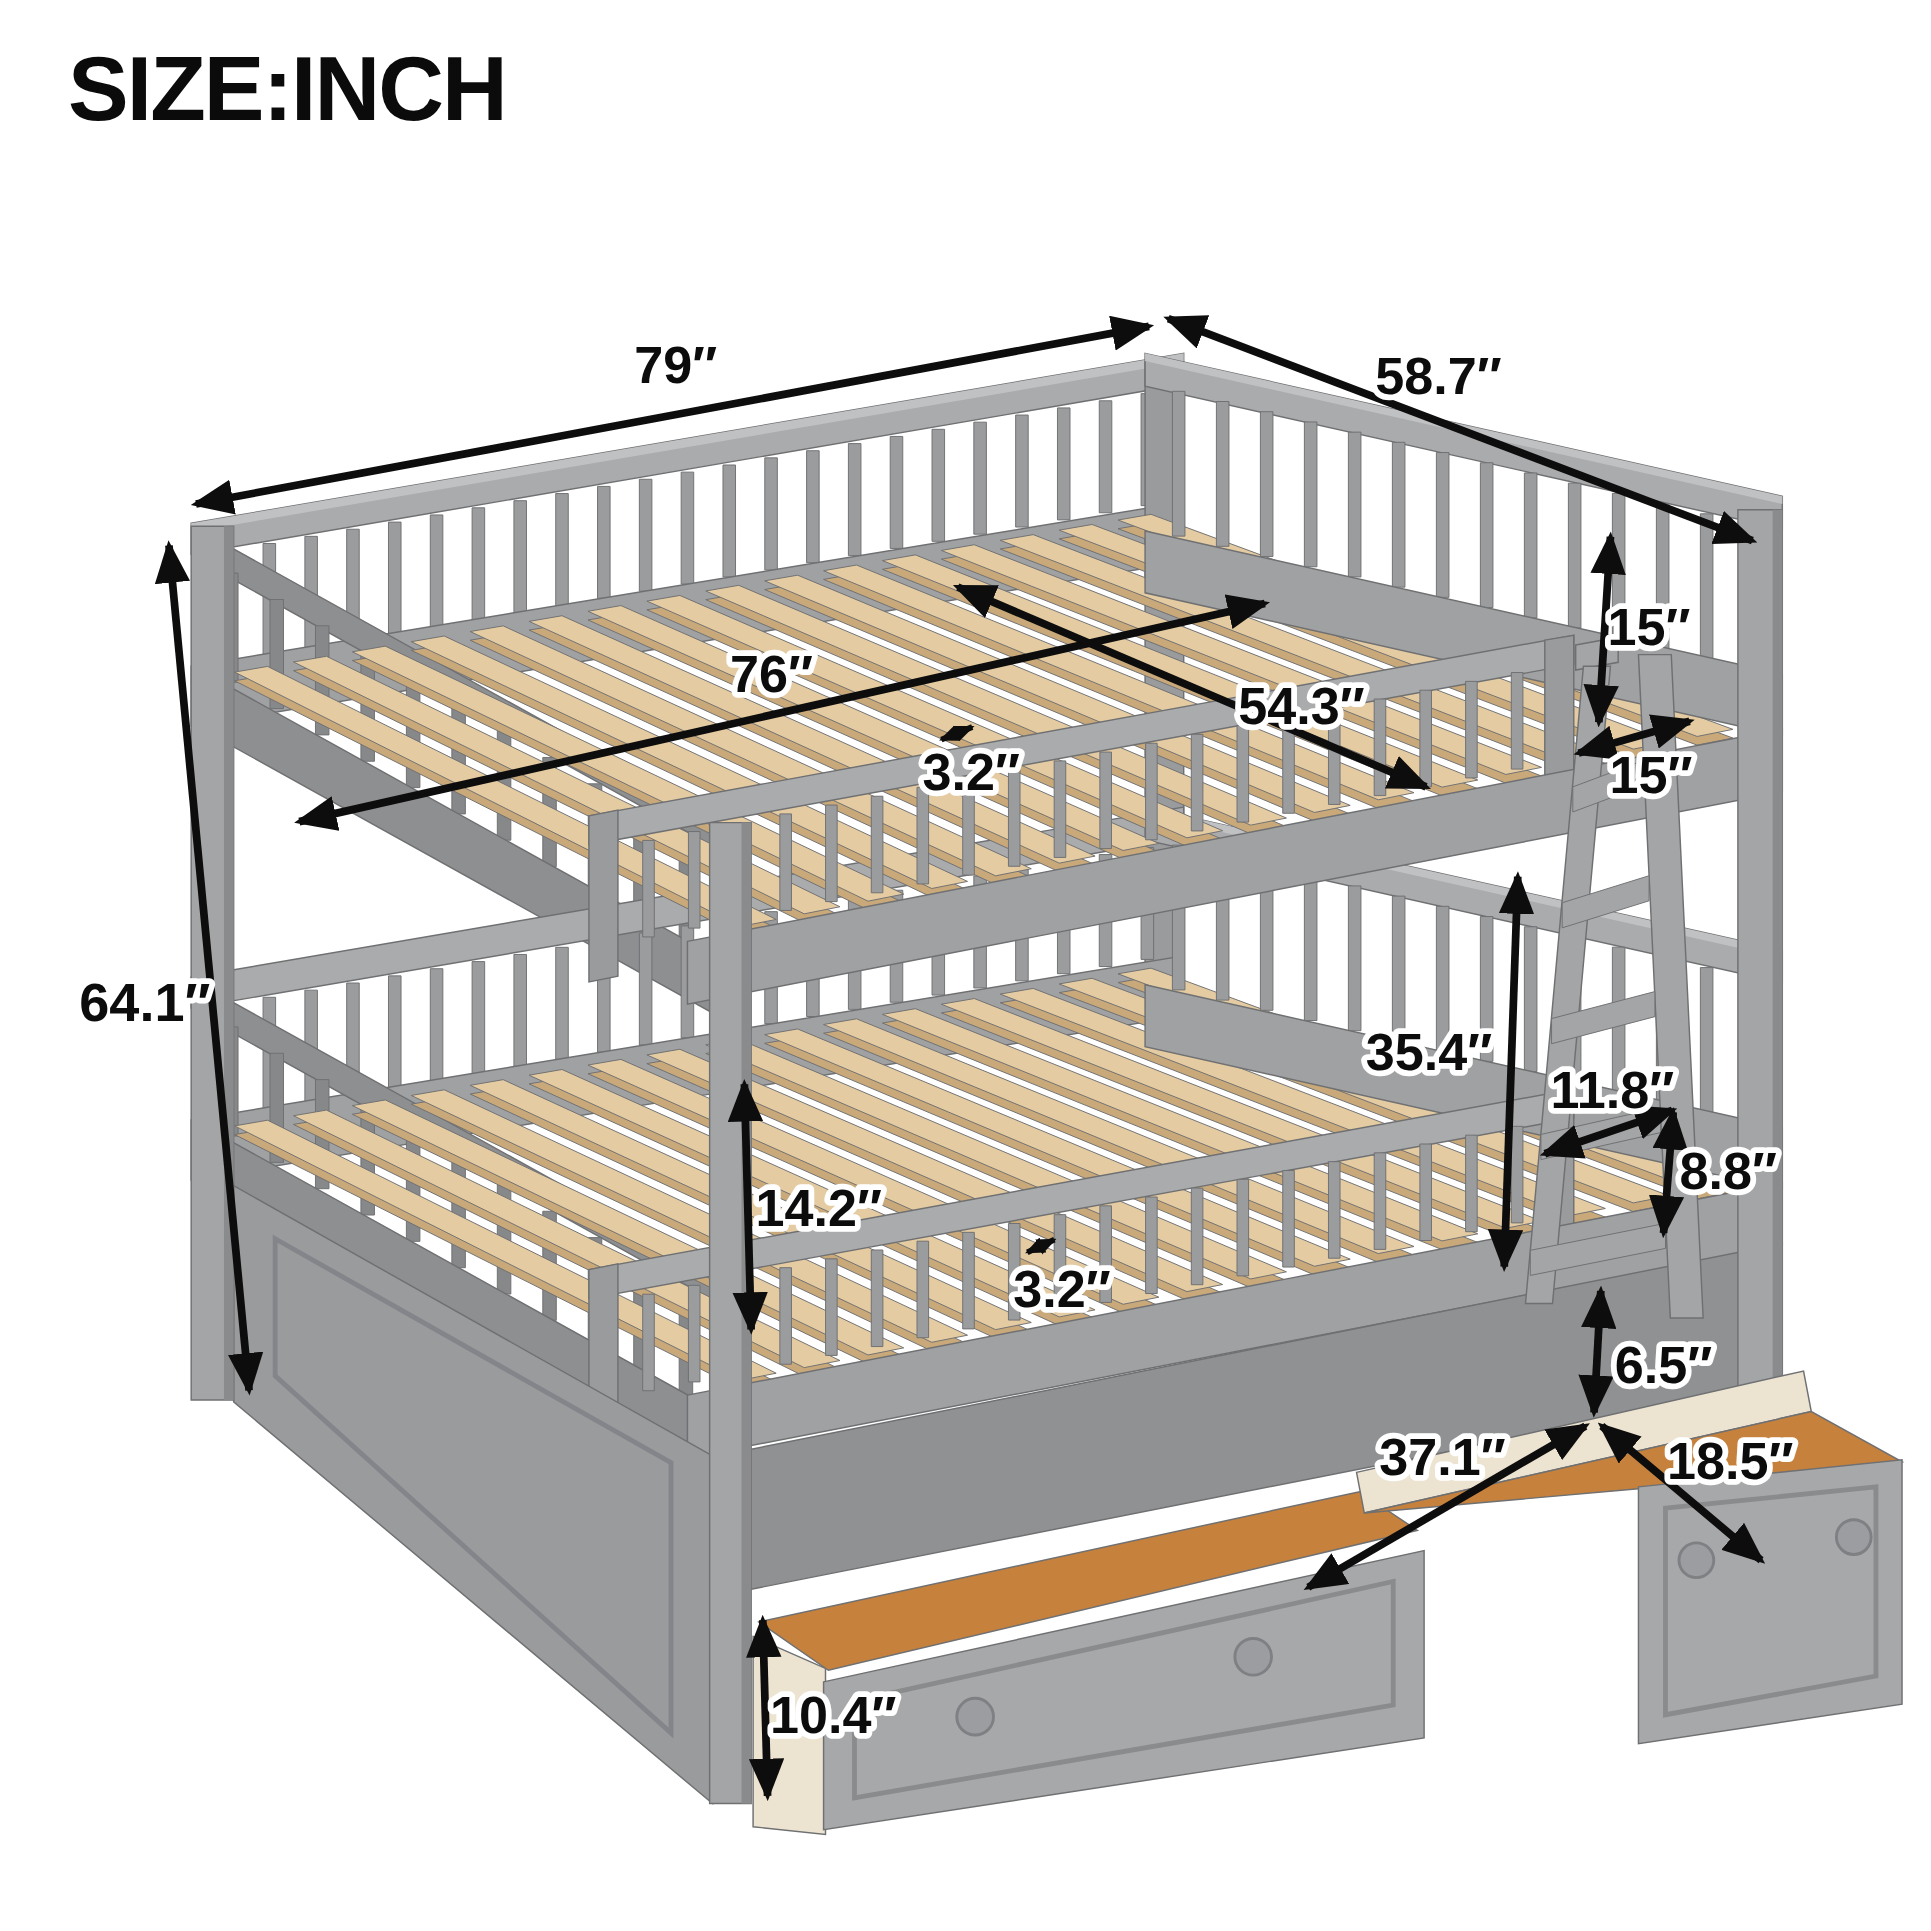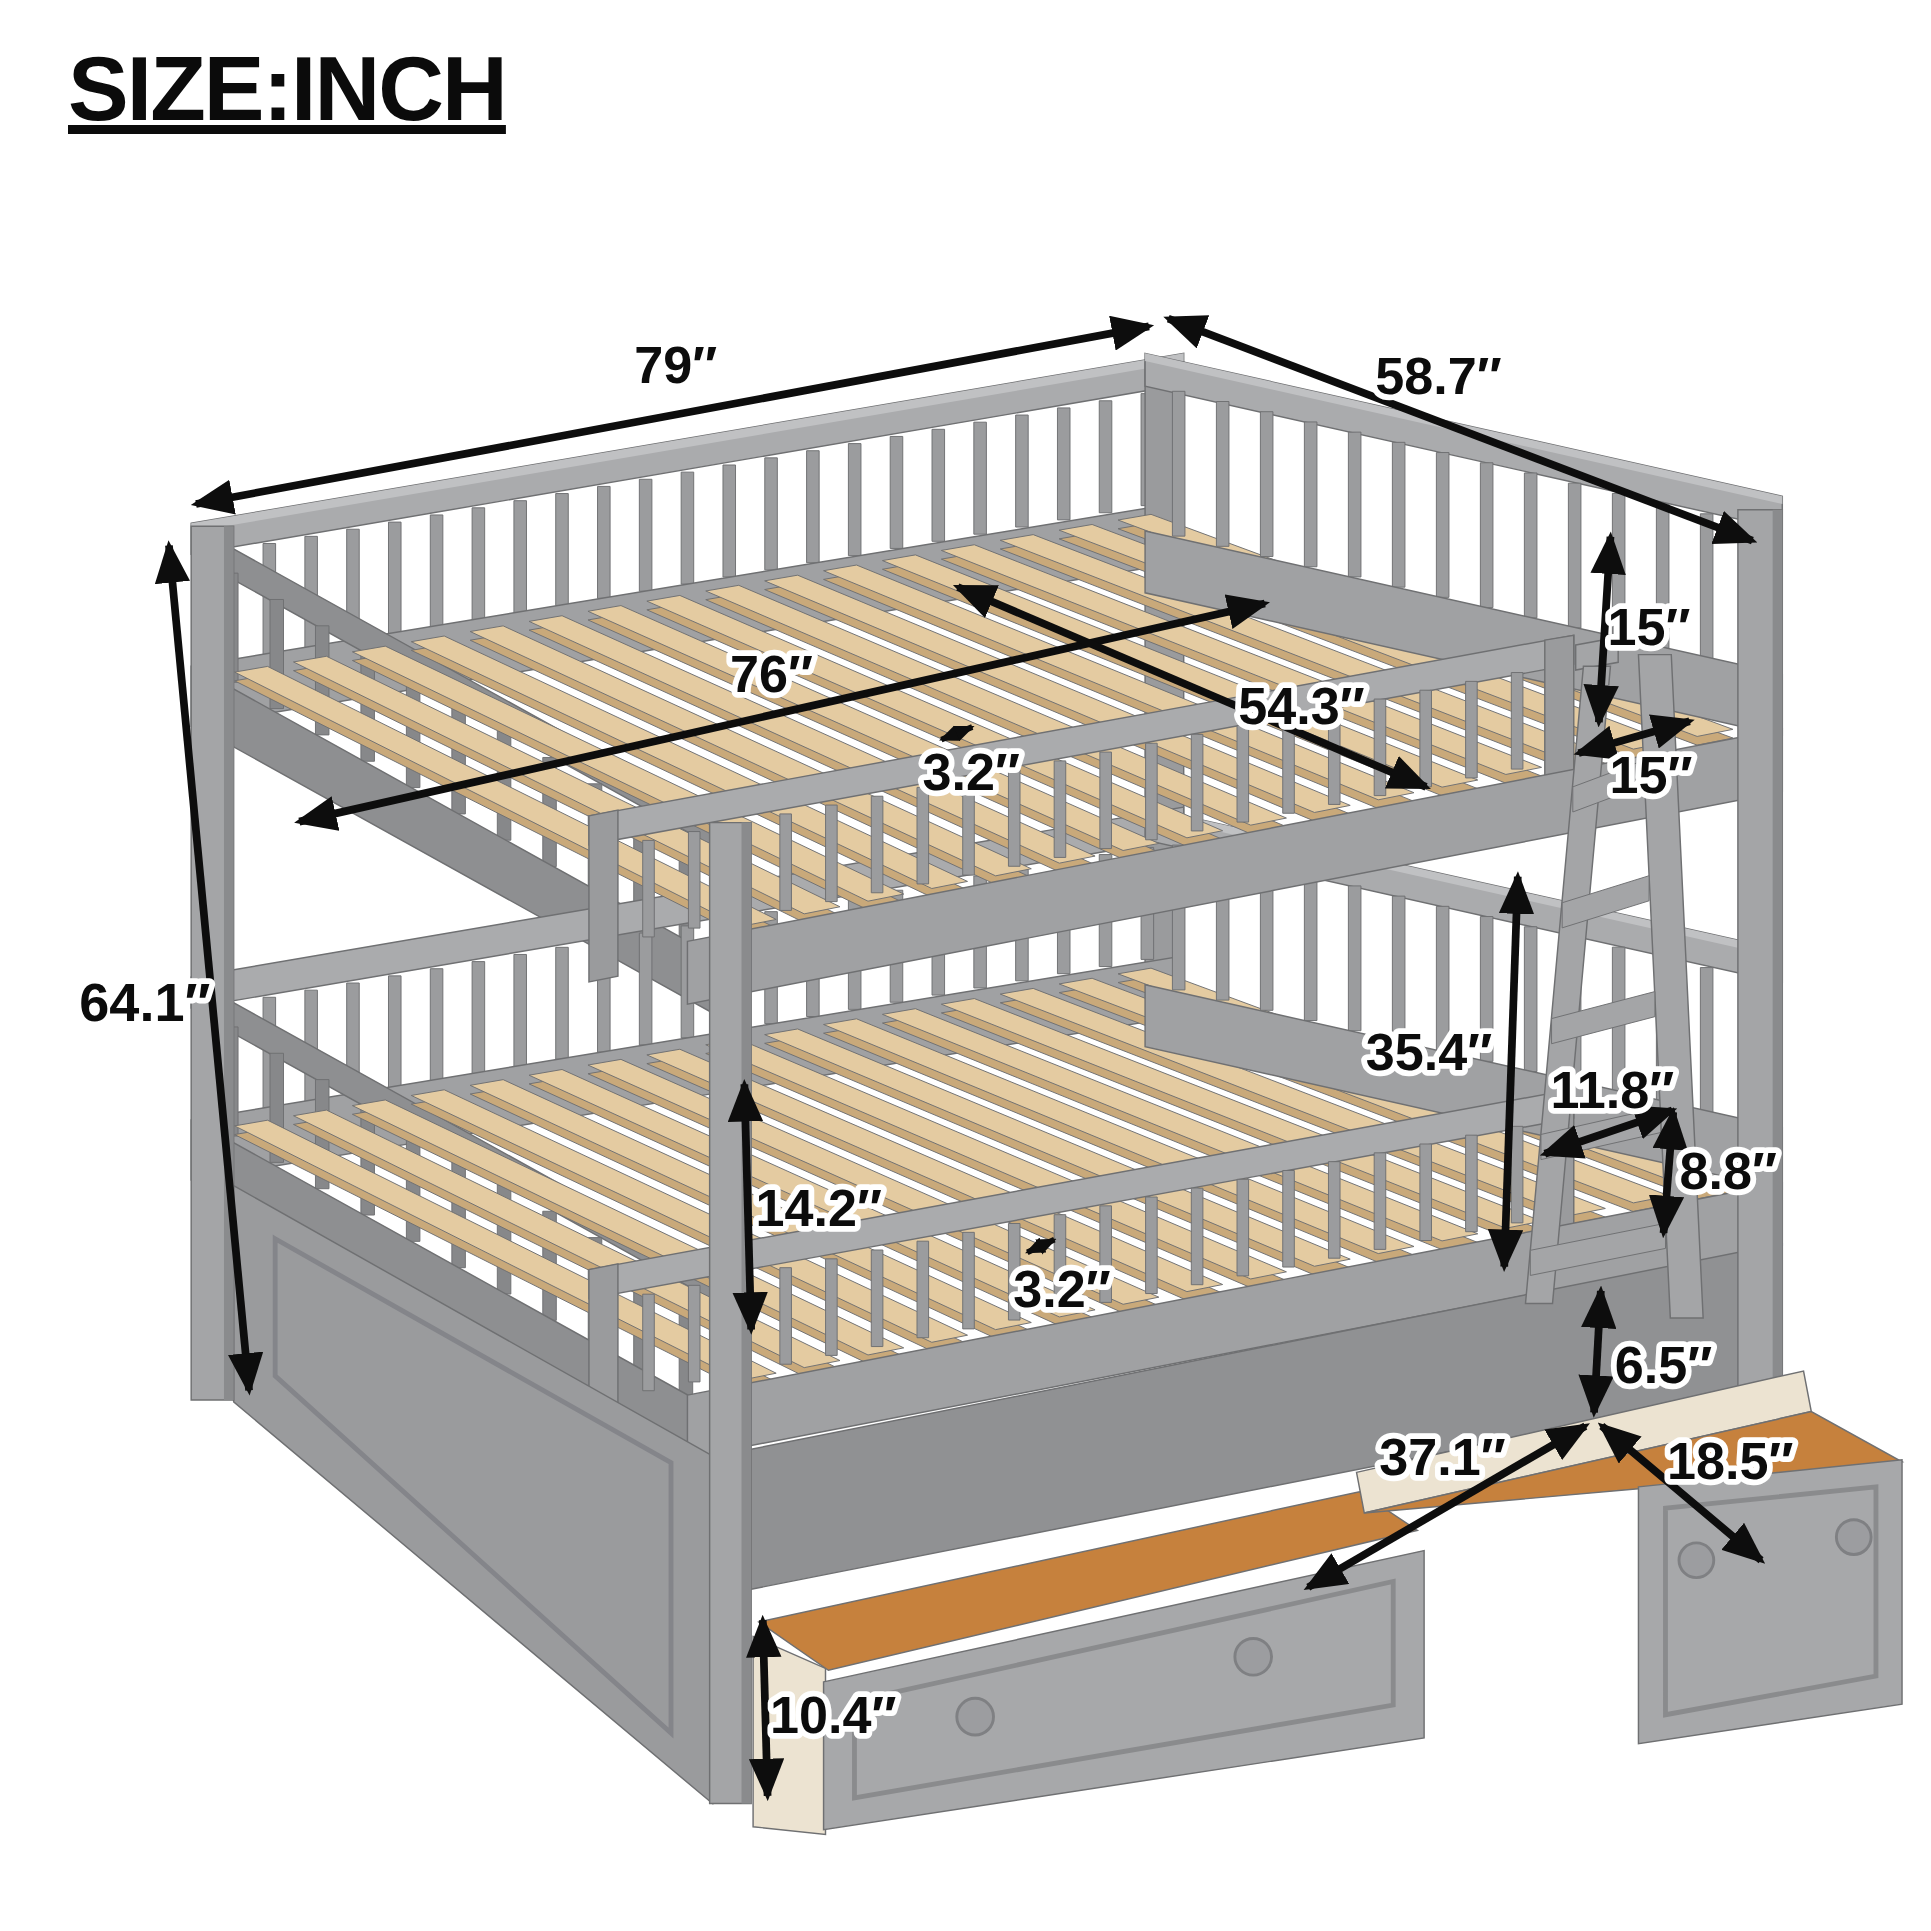--- a/index.html
+++ b/index.html
@@ -1,19 +1,19 @@
 <!DOCTYPE html>
 <html><head>
 <meta charset="utf-8">
 <style>
   html,body{margin:0;padding:0;background:#ffffff;}
   .page{position:relative;width:1931px;height:1931px;background:#ffffff;overflow:hidden;
         font-family:"Liberation Sans","DejaVu Sans",sans-serif;}
   .title{position:absolute;left:68px;top:37px;font-size:91px;font-weight:700;
-         letter-spacing:-1.9px;color:#0b0b0b;white-space:nowrap;text-decoration:underline;}
+         letter-spacing:-1.9px;color:#0b0b0b;white-space:nowrap;}
   svg{position:absolute;left:0;top:0;}
   .dim{stroke:#0d0d0d;stroke-width:8;fill:none;}
   .dims{stroke:#0d0d0d;stroke-width:6;fill:none;}
   .lbl{font-family:"Liberation Sans","DejaVu Sans",sans-serif;font-weight:700;font-size:54px;
        fill:#0c0c0c;stroke:#ffffff;stroke-width:12;paint-order:stroke;stroke-linejoin:round;
        text-anchor:middle;}
   .lbl-big{font-size:56px;}
   .wood{stroke:#6f7072;stroke-width:1.5;}
 </style>
 </head>

